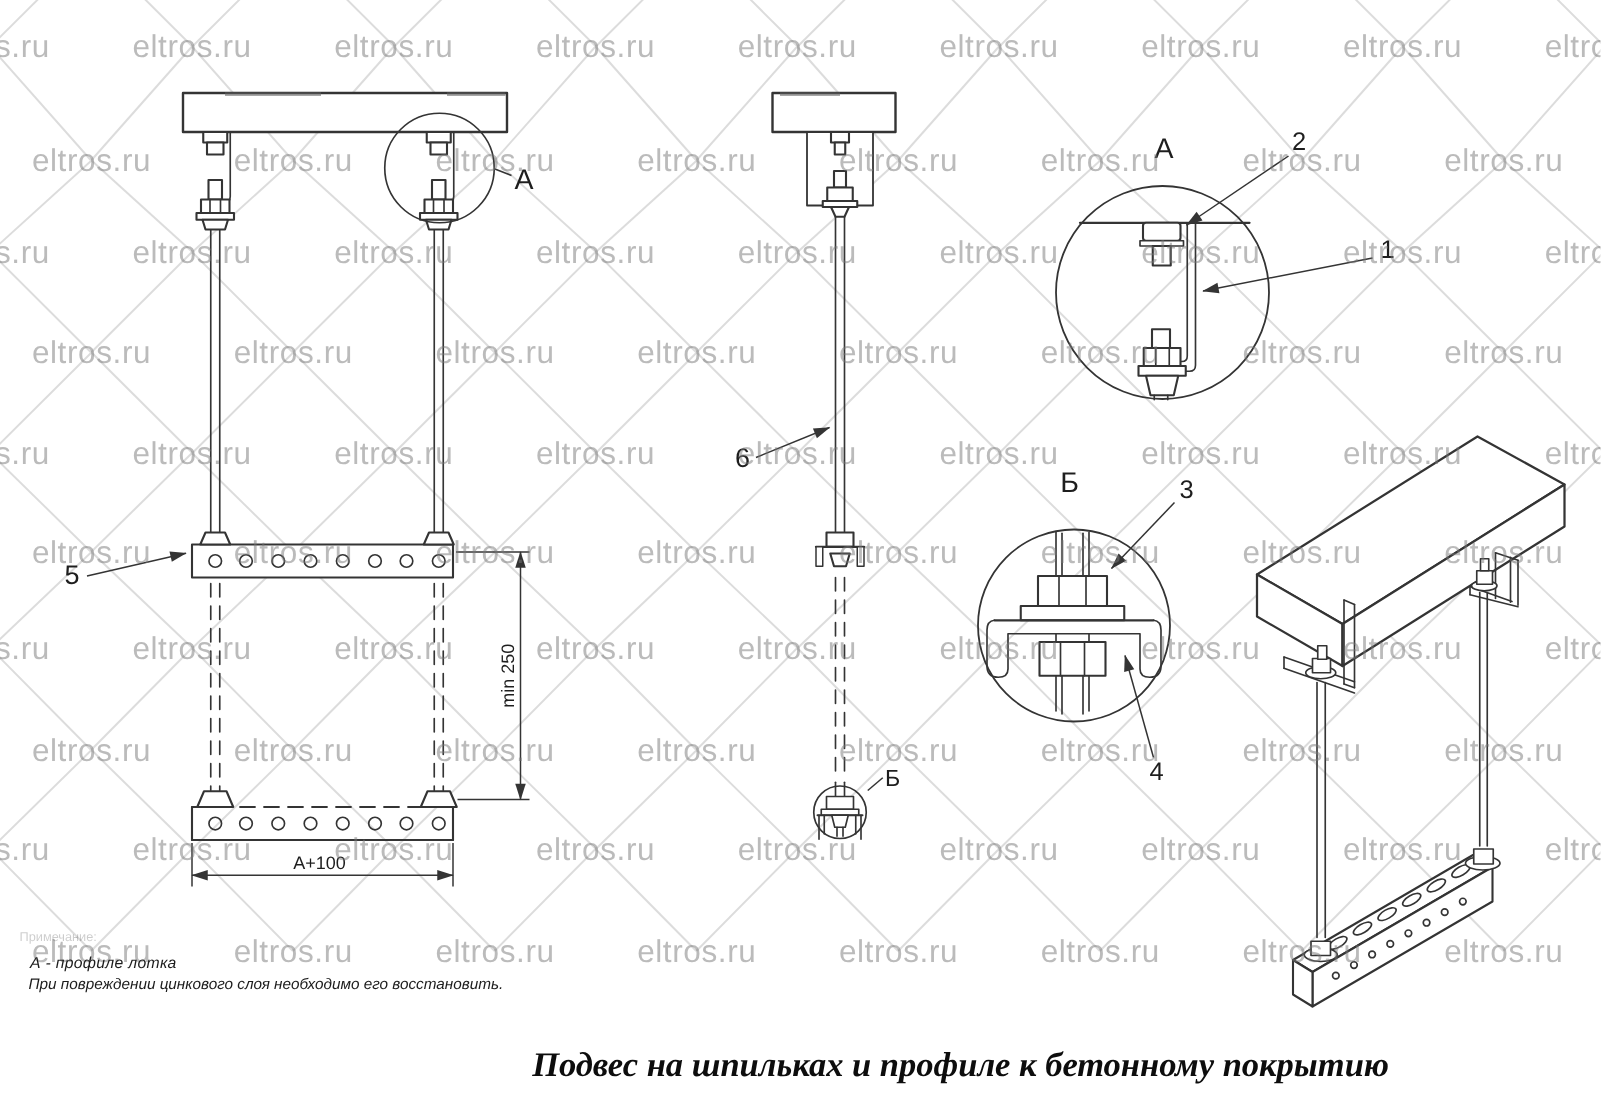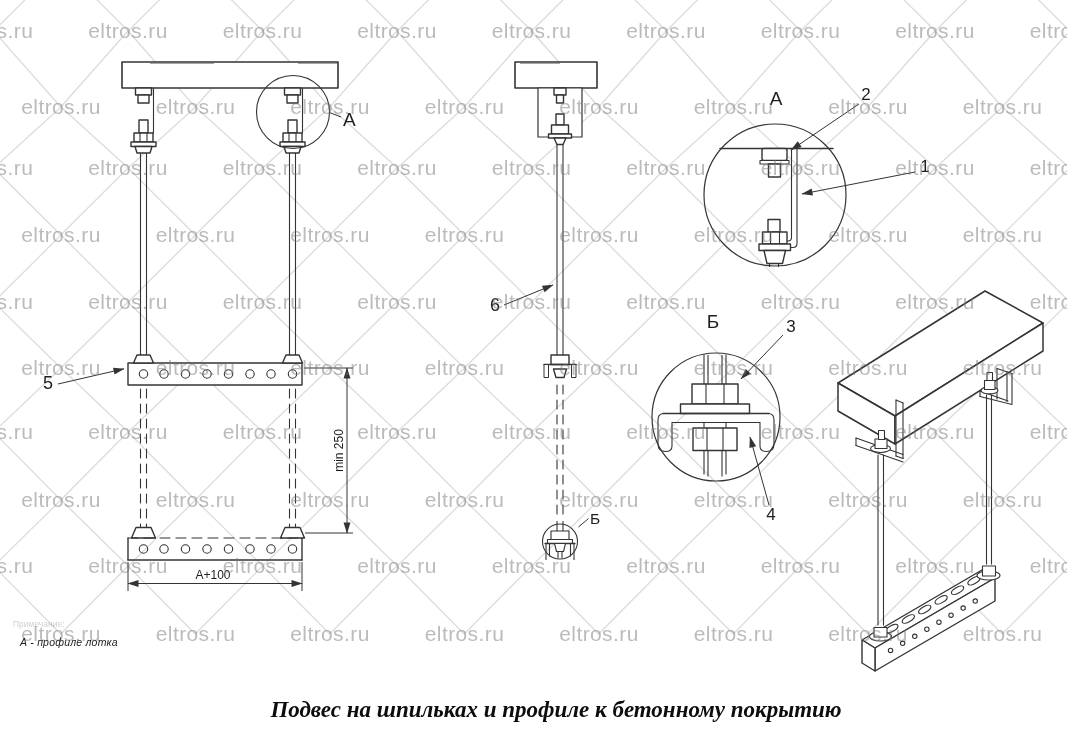--- a/index.html
+++ b/index.html
@@ -8,21 +8,21 @@
   .lat{stroke:#dcdcdc;stroke-width:1.3;fill:none}
   .wm{font-family:"Liberation Sans",sans-serif;font-size:21px;fill:#787878;fill-opacity:.5;letter-spacing:.4px;text-anchor:middle}
   .ln{stroke:#343434;stroke-width:1.4;fill:none;stroke-linecap:round;stroke-linejoin:round}
   .lnW{stroke:#343434;stroke-width:1.4;fill:#fff;stroke-linejoin:round}
   .thin{stroke-width:1.1}
   .dim{stroke:#343434;stroke-width:1;fill:none}
   .lbl{fill:#1e1e1e;font-family:"Liberation Sans",sans-serif}
   #note-faded{left:13px;top:619px;font-size:8.5px;opacity:.22;position:absolute;color:#1c1c1c}
   #note1{left:20px;top:636px;font-size:10.5px;position:absolute;font-style:italic;letter-spacing:.2px;color:#1c1c1c}
   #note2{left:19px;top:651px;font-size:10.2px;position:absolute;font-style:italic;letter-spacing:0;color:#1c1c1c}
-  #caption{position:absolute;left:186px;top:697px;width:740px;text-align:center;
+  #caption{position:absolute;left:186px;top:697px;width:740px;text-align:right;
            font-family:"Liberation Serif",serif;font-weight:bold;font-style:italic;
            font-size:23px;color:#0d0d0d}
 </style>
 </head>
 <body>
 
 <div id="stage">
 <svg width="1067" height="736" viewBox="0 0 1067 736">
   <defs>
     <marker id="arr" markerUnits="userSpaceOnUse" markerWidth="14" markerHeight="10" refX="11" refY="4" orient="auto-start-reverse">
@@ -596,14 +596,15 @@
         <text x="599" y="641" class="wm">eltros.ru</text>
         <text x="733.5" y="641" class="wm">eltros.ru</text>
         <text x="868" y="641" class="wm">eltros.ru</text>
         <text x="1002.5" y="641" class="wm">eltros.ru</text>
         <text x="1137" y="641" class="wm">eltros.ru</text>
       </g>
 </svg>
 
 <div id="note-faded">Примечание:</div>
 <div id="note1">А - профиле лотка</div>
+<div id="note2">При повреждении цинкового слоя необходимо его восстановить.</div>
 <div id="caption">Подвес на шпильках и профиле к бетонному покрытию</div>
 </div>
 
 </body></html>

